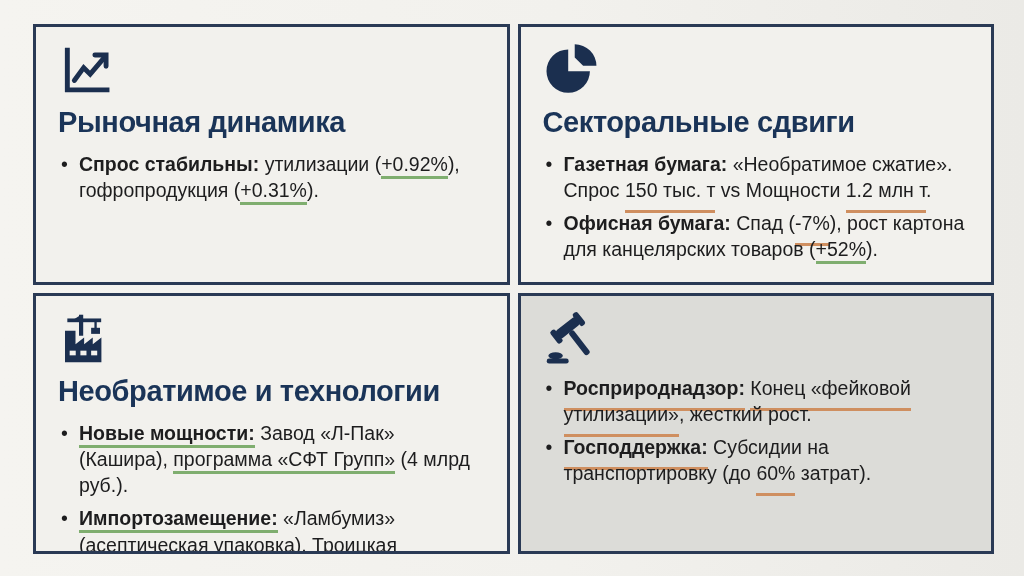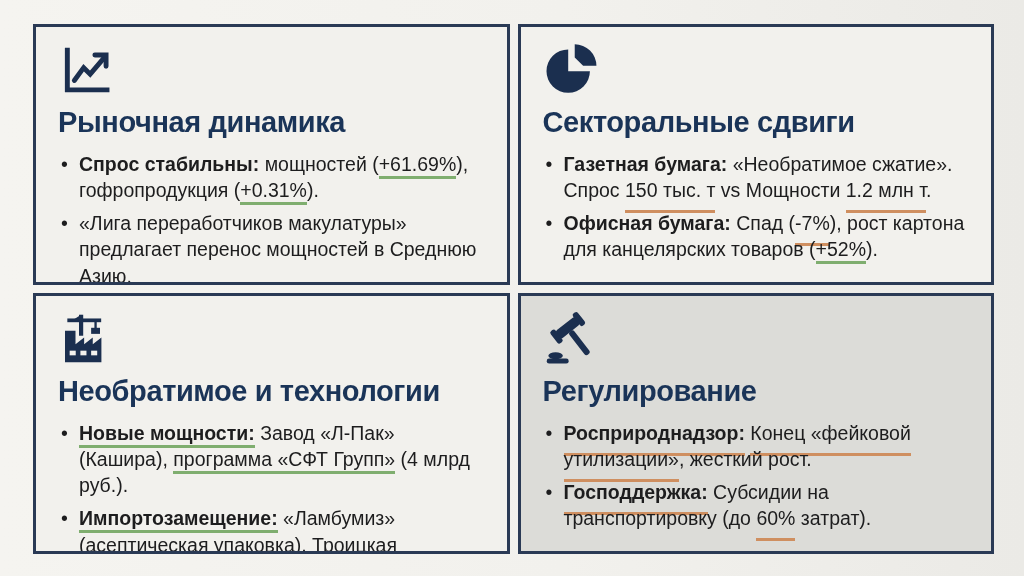--- a/index.html
+++ b/index.html
@@ -66,22 +66,21 @@
     <section class="card">
       <span class="card-icon">
         <svg viewBox="0 0 24 24" fill="none" stroke="#1b2f4f" stroke-width="2.1" stroke-linecap="square">
           <path d="M4 3.5 V20.5 H21"></path>
           <path d="M7 16.5 L11 11 L13.8 13.8 L20 6.5" stroke-linejoin="miter" stroke-linecap="round"></path>
           <path d="M15.8 5.6 H20.6 V10.4" stroke-linecap="round"></path>
         </svg>
       </span>
       <h2 class="card-title">Рыночная динамика</h2>
       <ul class="card-bullets">
-          <li><span class="bold">Спрос стабильны:</span><span> мощностей (</span><span class="u-green">+61.69%</span><span>), гофропродукция (</span><span class="u-green">+0.31%</span><span>).</span></li>
-          <li><span>«Лига переработчиков макулатуры» предлагает перенос мощностей в Среднюю Азию.</span></li>
+          <li><span class="bold">Спрос стабильны:</span><span> утилизации (</span><span class="u-green">+0.92%</span><span>), гофропродукция (</span><span class="u-green">+0.31%</span><span>).</span></li>
         </ul>
     </section>
 
     <section class="card">
       <span class="card-icon">
         <svg viewBox="0 0 24 24" fill="#1b2f4f">
           <path d="M10.8 3.2 A9.3 9.3 0 1 0 20.1 12.5 L10.8 12.5 Z"></path>
           <path d="M13.6 10.2 V1 A9.3 9.3 0 0 1 22.9 10.2 L17.2 10.2 L13.6 6.6 Z"></path>
         </svg>
       </span>
@@ -119,21 +118,20 @@
           <g transform="rotate(-38 12 9)">
             <rect x="6.8" y="4.6" width="10.4" height="4.2" rx="1"></rect>
             <rect x="4.6" y="3.4" width="2.6" height="6.6" rx="1"></rect>
             <rect x="16.8" y="3.4" width="2.6" height="6.6" rx="1"></rect>
             <rect x="10.7" y="8.6" width="2.6" height="12.5" rx="1.2"></rect>
           </g>
           <ellipse cx="5.4" cy="19.2" rx="3.1" ry="1.5"></ellipse>
           <rect x="1.6" y="20.4" width="9.4" height="2.1" rx="1"></rect>
         </svg>
       </span>
-      <h2 class="card-title">Регулирование</h2>
       <ul class="card-bullets">
           <li><span class="bold u-orange">Росприроднадзор:</span><span> </span><span class="u-orange">Конец «фейковой утилизации»</span><span>, жесткий рост.</span></li>
           <li><span class="bold u-orange">Господдержка:</span><span> Субсидии на транспортировку (до </span><span class="u-orange">60%</span><span> затрат).</span></li>
         </ul>
     </section>
 
   </div>
 </div>
 
 </body></html>

